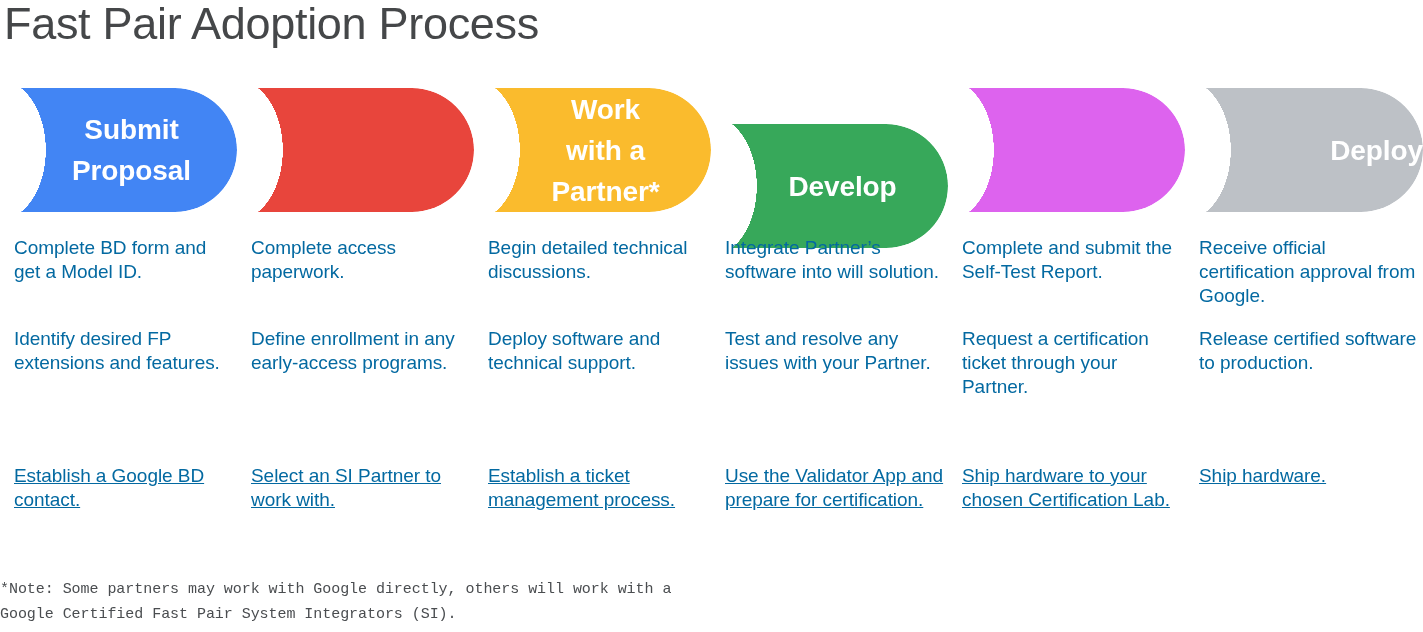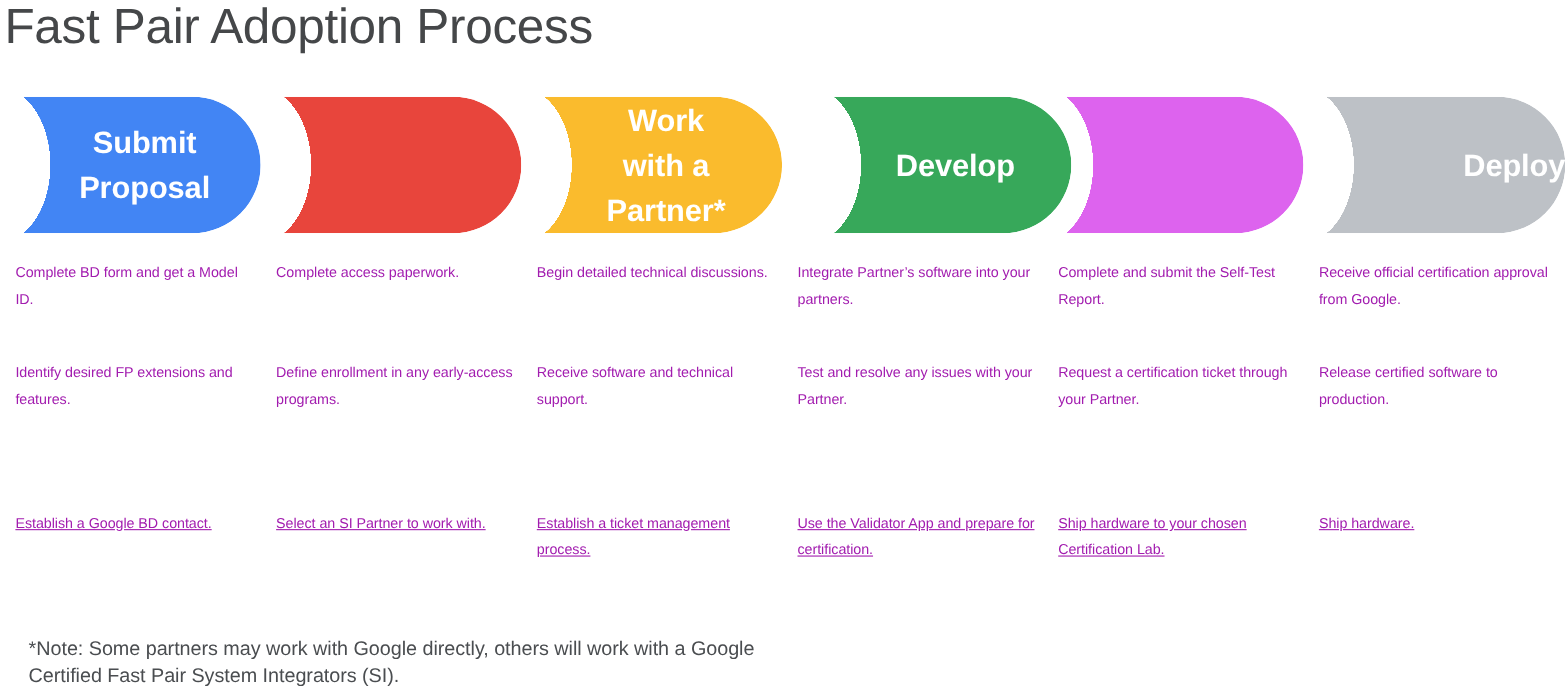--- a/index.html
+++ b/index.html
@@ -79,21 +79,21 @@
     text-align: center;
     letter-spacing: -0.1px;
     padding-left: 26px;
     white-space: pre-line;
   }
 
   
   .ch-0 { left: 0px;    }
   .ch-1 { left: 237px;  }
   .ch-2 { left: 474px;  }
-  .ch-3 { left: 737px;  }
+  .ch-3 { left: 711px; margin-top: 36px;  }
   .ch-4 { left: 948px;  }
   .ch-5 { left: 1185px; width: 238px; justify-content: flex-end; }
 
   
   .columns {
     position: absolute;
     left: 0;
     top: 236px;
     width: 1423px;
     height: 320px;
@@ -106,39 +106,40 @@
   }
 
   .col-0 { left: 14px;   }
   .col-1 { left: 251px;  }
   .col-2 { left: 488px;  }
   .col-3 { left: 725px;  }
   .col-4 { left: 962px;  }
   .col-5 { left: 1199px; }
 
   .bullet {
-    font-size: 13px;
+    font-size: 19px;
     line-height: 24px;
-    color: #a21caf;
+    color: #0369a1;
     letter-spacing: -0.05px;
   }
   .bullet.row-0 { position: absolute; top: 0px;   }
   .bullet.row-1 { position: absolute; top: 91px; }
   .bullet.row-2 { position: absolute; top: 228px; text-decoration: underline; }
 
   
   .footnote {
     position: absolute;
-    left: 26px;
+    left: 0;
     top: 577px;
     width: 700px;
-    font-size: 18px;
+    font-size: 15px;
     line-height: 25px;
     color: #4A4D50;
     letter-spacing: -0.05px;
+    font-family: Liberation Mono, monospace;
   }
 </style>
 </head>
 <body style="background: rgb(255, 255, 255);">
 
 <div id="page">
 
   <div class="page-title">Fast Pair Adoption Process</div>
 
   <div class="chevron-band">
@@ -185,26 +186,26 @@
     </div>
 
     <div class="col col-1">
       <div class="bullet row-0">Complete access paperwork.</div>
       <div class="bullet row-1">Define enrollment in any early-access programs.</div>
       <div class="bullet row-2">Select an SI Partner to work with.</div>
     </div>
 
     <div class="col col-2">
       <div class="bullet row-0">Begin detailed technical discussions.</div>
-      <div class="bullet row-1">Receive software and technical support.</div>
+      <div class="bullet row-1">Deploy software and technical support.</div>
       <div class="bullet row-2">Establish a ticket management process.</div>
     </div>
 
     <div class="col col-3">
-      <div class="bullet row-0">Integrate Partner’s software into your partners.</div>
+      <div class="bullet row-0">Integrate Partner’s software into will solution.</div>
       <div class="bullet row-1">Test and resolve any issues with your Partner.</div>
       <div class="bullet row-2">Use the Validator App and prepare for certification.</div>
     </div>
 
     <div class="col col-4">
       <div class="bullet row-0">Complete and submit the Self-Test Report.</div>
       <div class="bullet row-1">Request a certification ticket through your Partner.</div>
       <div class="bullet row-2">Ship hardware to your chosen Certification Lab.</div>
     </div>
 

